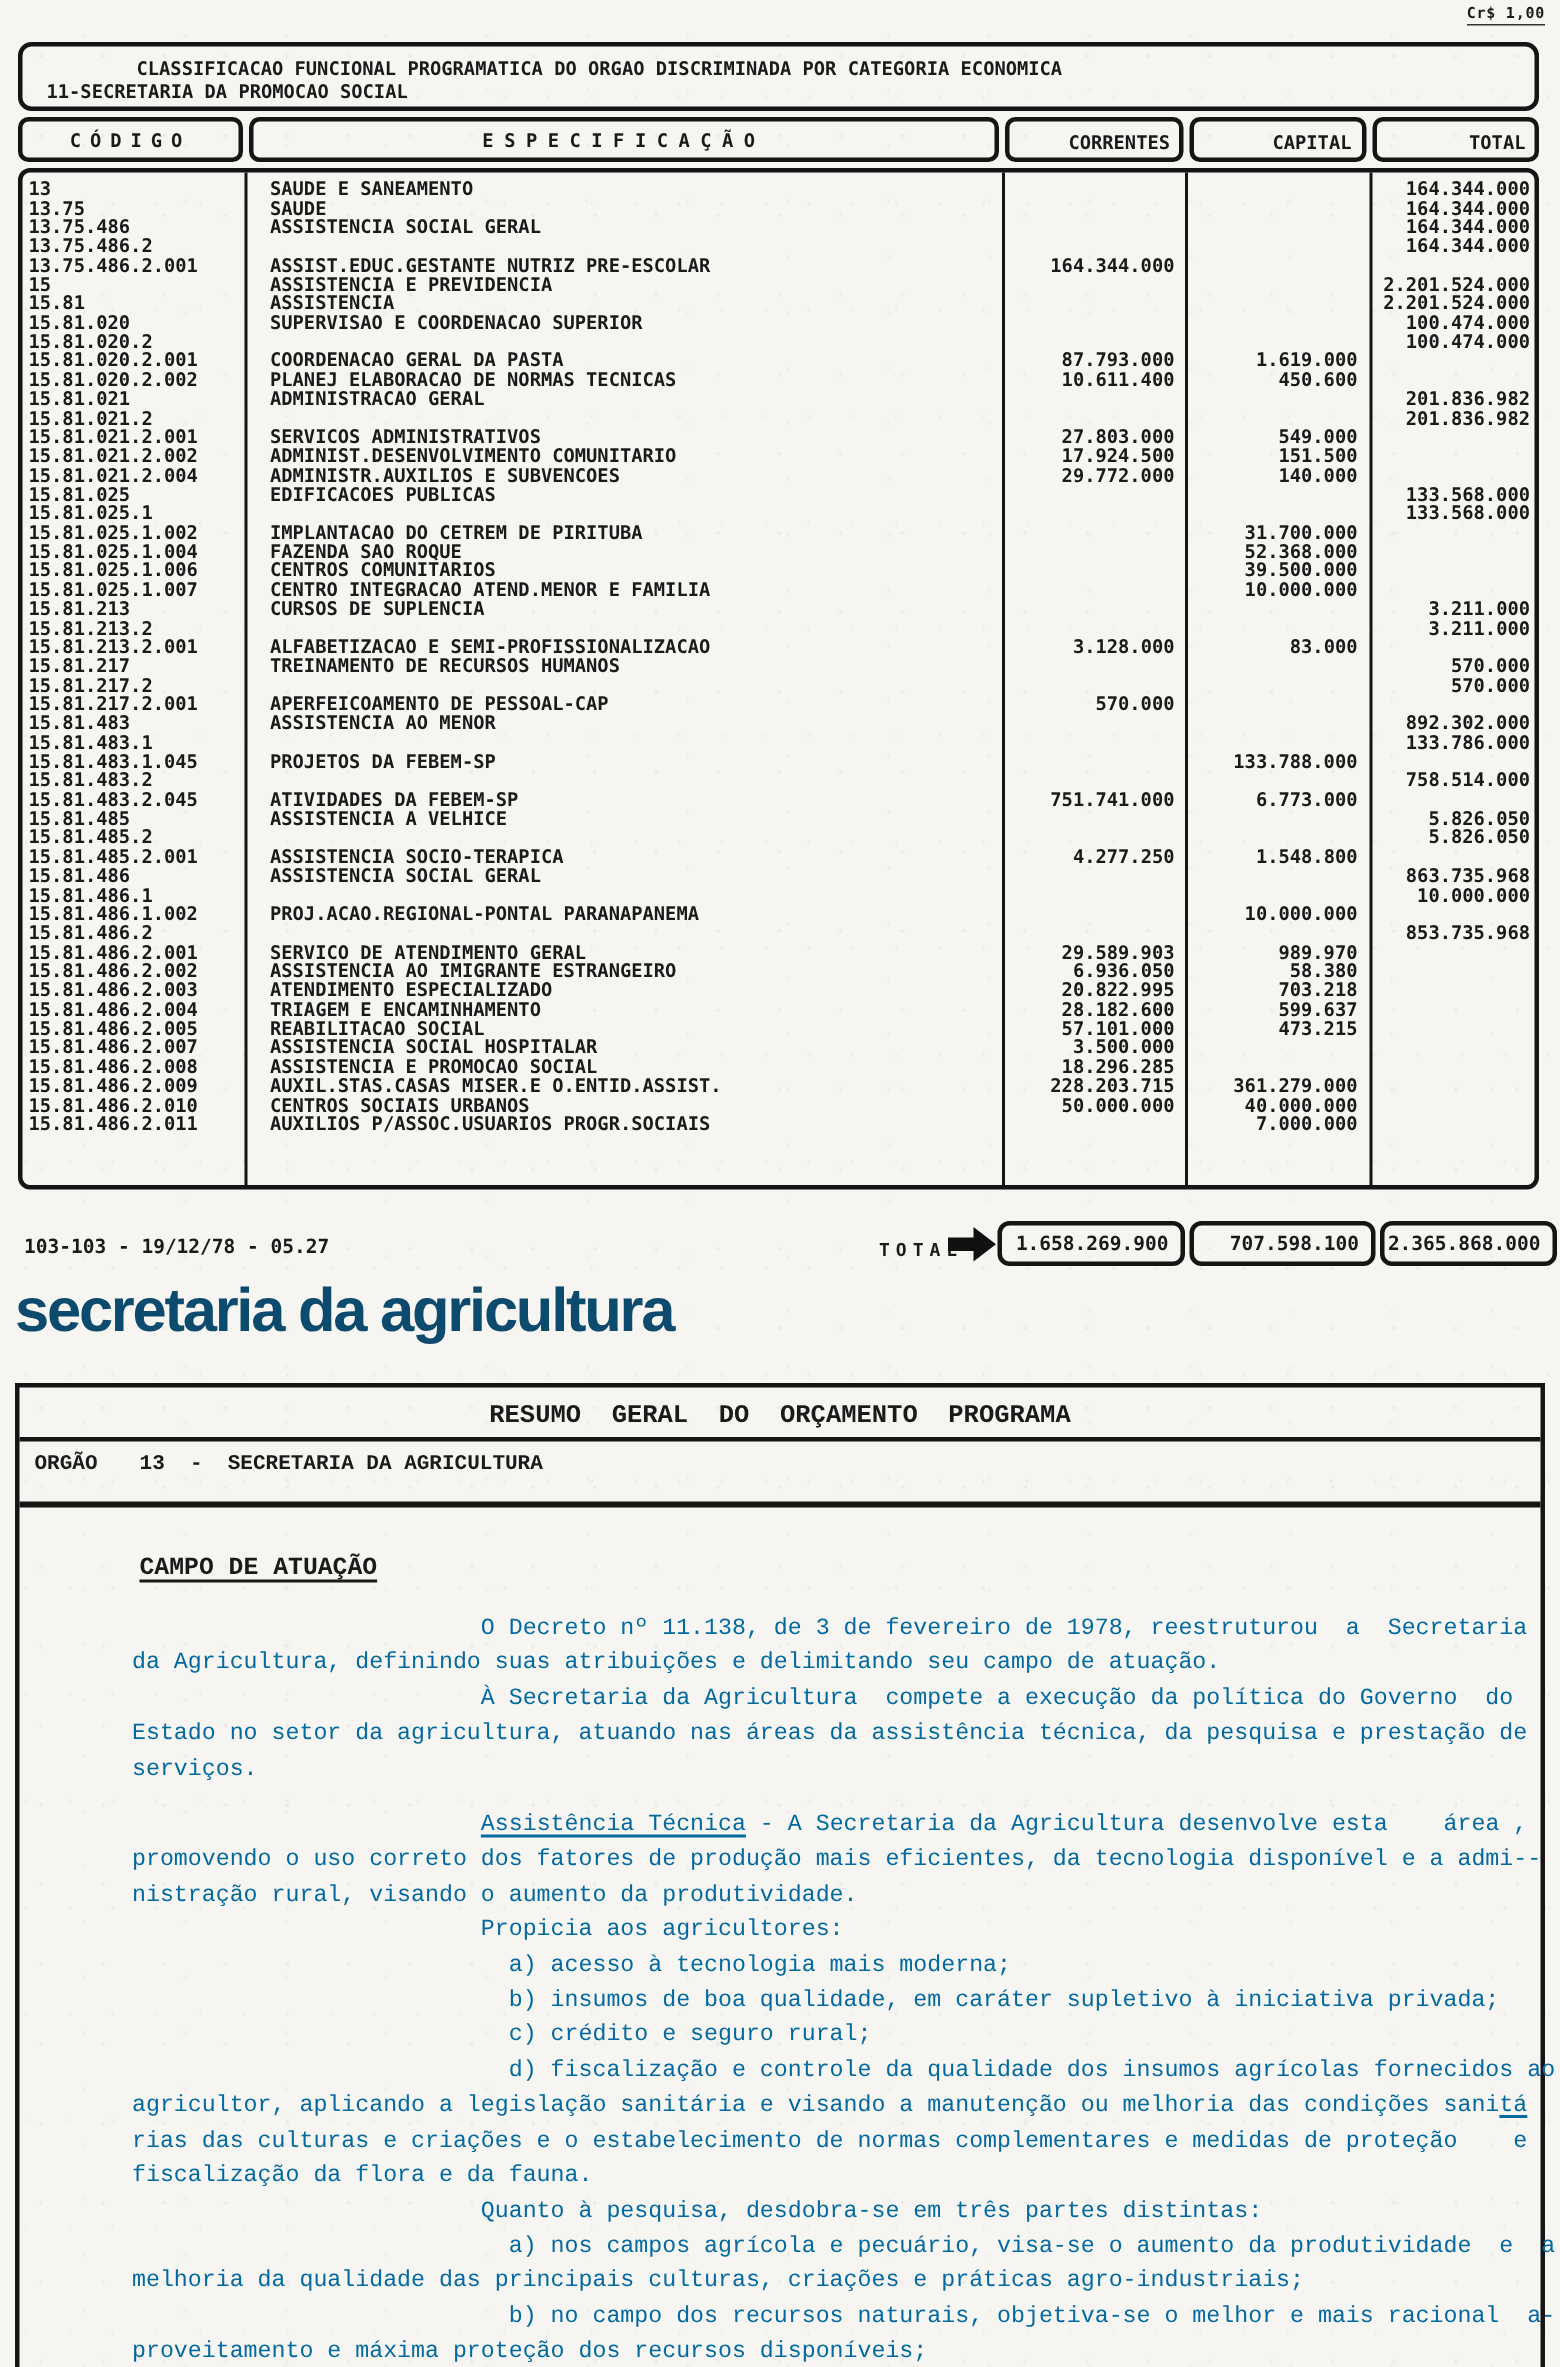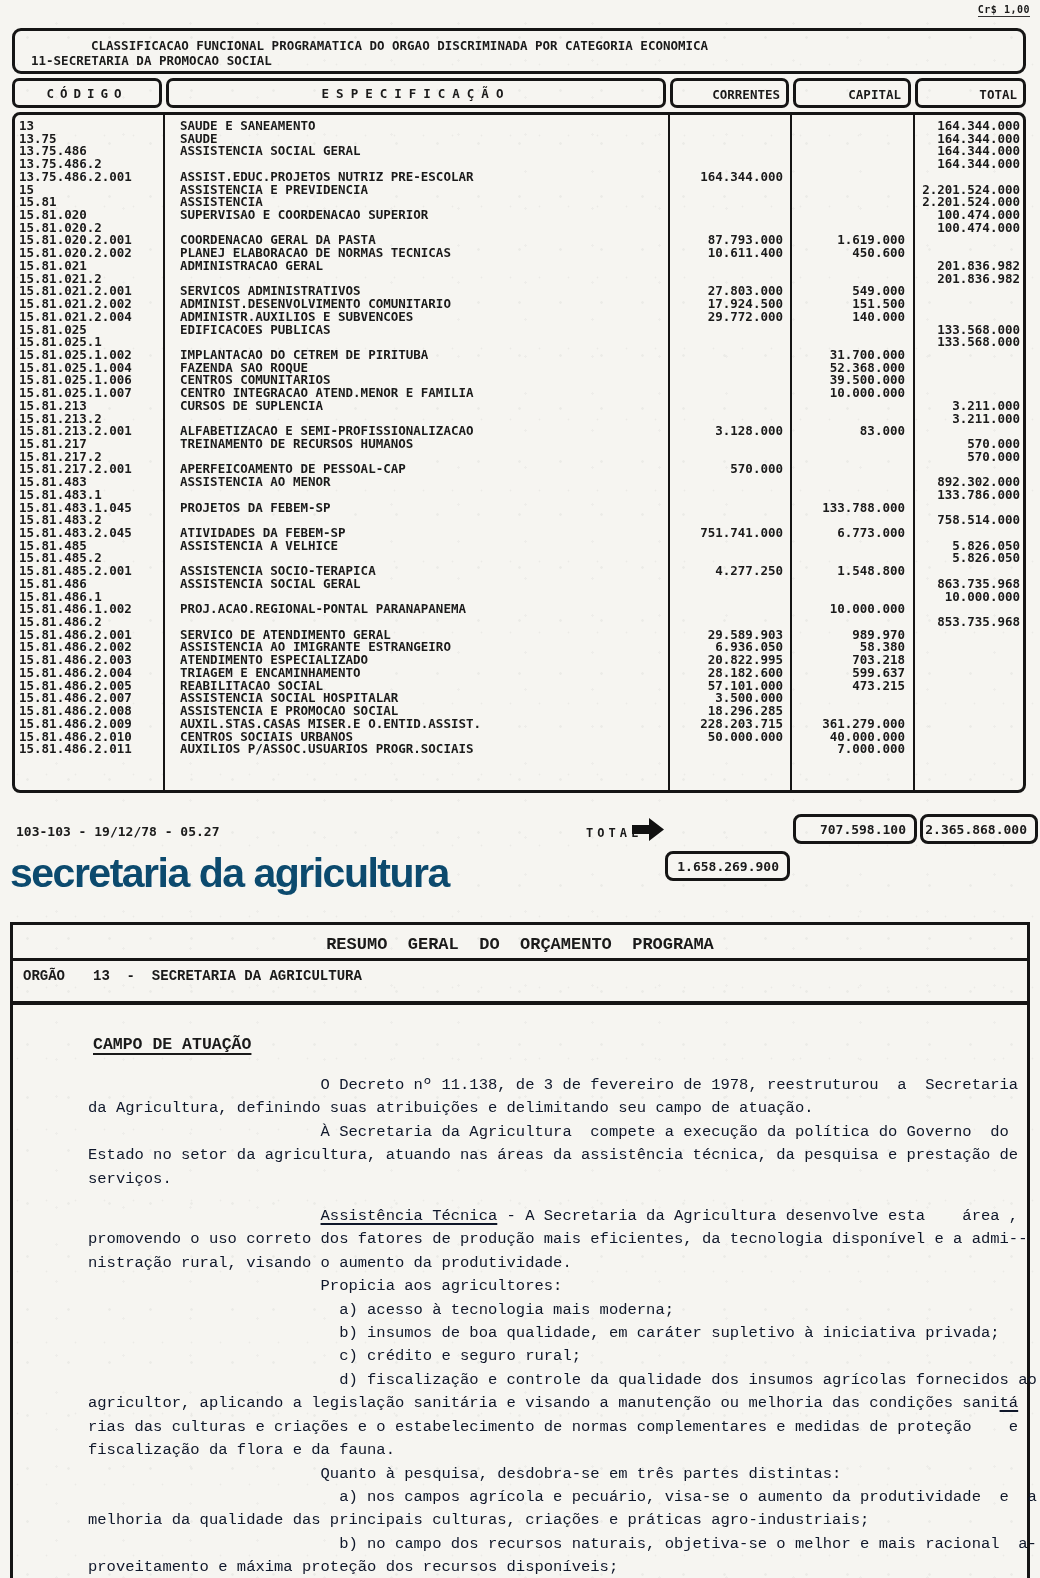--- a/index.html
+++ b/index.html
@@ -49,21 +49,21 @@
   .cell-capital{width:123px;text-align:right;padding-right:8px;box-sizing:border-box;}
   .cell-total{flex:1;text-align:right;padding-right:3px;box-sizing:border-box;}
 
   
   .footer-ref{position:absolute;left:16px;top:824px;font-size:13px;font-weight:bold;white-space:pre;}
   .total-label{position:absolute;left:586px;top:826px;font-size:12px;font-weight:bold;letter-spacing:4px;}
   .arrow-wrap{position:absolute;left:630px;top:817px;width:36px;height:25px;}
   .tbox{position:absolute;top:814px;height:30px;border:3px solid #151515;border-radius:8px;
     box-sizing:border-box;display:flex;align-items:center;justify-content:flex-end;
     font-size:13px;font-weight:bold;padding-right:8px;}
-  .tbox1{left:665px;width:125px;margin-top:37px;}
+  .tbox1{left:665px;width:125px;}
   .tbox2{left:793px;width:124px;}
   .tbox3{left:920px;width:118px;}
 
   
   .section-heading{position:absolute;left:10px;top:850px;
     font-family:"Liberation Sans", sans-serif;font-size:41px;font-weight:bold;
     letter-spacing:-1.5px;color:#0c4a6e;}
 
   
   .resumo-box{position:absolute;left:10px;top:922px;width:1014px;height:700px;
@@ -71,21 +71,21 @@
   .resumo-title{padding-top:10px;height:23px;text-align:center;border-bottom:3px solid #151515;
     font-family:"Liberation Mono", monospace;font-size:17px;font-weight:bold;white-space:pre;}
   .orgao-row{height:33px;padding-top:7px;border-bottom:4px solid #151515;display:flex;
     font-family:Liberation Mono, monospace;font-size:14px;font-weight:bold;white-space:pre;}
   .orgao-label{margin-left:10px;}
   .orgao-value{margin-left:28px;}
   .campo-heading{display:inline-block;margin:30px 0 0 80px;
     font-family:"Liberation Mono", monospace;font-size:16.5px;font-weight:bold;
     text-decoration:underline;text-underline-offset:4px;text-decoration-thickness:1.5px;white-space:pre;}
   .body-text{margin:20px 0 0 75px;font-family:"Liberation Mono", monospace;
-    font-size:15.5px;line-height:23.4px;color:#0f172a;}
+    font-size:15.5px;line-height:23.4px;color:#0369a1;}
   .bline{white-space:pre;}
   .u{text-decoration:underline;text-underline-offset:3px;text-decoration-thickness:1.5px;}
 </style>
 </head>
 <body>
 
 <div class="cr-note">Cr$ 1,00</div>
 
 <div class="title-box">
   <div class="title-l1">CLASSIFICACAO FUNCIONAL PROGRAMATICA DO ORGAO DISCRIMINADA POR CATEGORIA ECONOMICA</div>
@@ -103,21 +103,21 @@
 <div class="body-box">
   <div class="vline vl1"></div>
   <div class="vline vl2"></div>
   <div class="vline vl3"></div>
   <div class="vline vl4"></div>
   <div class="rows-wrap">
       <div class="trow"><span class="cell-codigo">13</span><span class="cell-especificacao">SAUDE E SANEAMENTO</span><span class="cell-correntes"></span><span class="cell-capital"></span><span class="cell-total">164.344.000</span></div>
       <div class="trow"><span class="cell-codigo">13.75</span><span class="cell-especificacao">SAUDE</span><span class="cell-correntes"></span><span class="cell-capital"></span><span class="cell-total">164.344.000</span></div>
       <div class="trow"><span class="cell-codigo">13.75.486</span><span class="cell-especificacao">ASSISTENCIA SOCIAL GERAL</span><span class="cell-correntes"></span><span class="cell-capital"></span><span class="cell-total">164.344.000</span></div>
       <div class="trow"><span class="cell-codigo">13.75.486.2</span><span class="cell-especificacao"></span><span class="cell-correntes"></span><span class="cell-capital"></span><span class="cell-total">164.344.000</span></div>
-      <div class="trow"><span class="cell-codigo">13.75.486.2.001</span><span class="cell-especificacao">ASSIST.EDUC.PROJETOS NUTRIZ PRE-ESCOLAR</span><span class="cell-correntes">164.344.000</span><span class="cell-capital"></span><span class="cell-total"></span></div>
+      <div class="trow"><span class="cell-codigo">13.75.486.2.001</span><span class="cell-especificacao">ASSIST.EDUC.GESTANTE NUTRIZ PRE-ESCOLAR</span><span class="cell-correntes">164.344.000</span><span class="cell-capital"></span><span class="cell-total"></span></div>
       <div class="trow"><span class="cell-codigo">15</span><span class="cell-especificacao">ASSISTENCIA E PREVIDENCIA</span><span class="cell-correntes"></span><span class="cell-capital"></span><span class="cell-total">2.201.524.000</span></div>
       <div class="trow"><span class="cell-codigo">15.81</span><span class="cell-especificacao">ASSISTENCIA</span><span class="cell-correntes"></span><span class="cell-capital"></span><span class="cell-total">2.201.524.000</span></div>
       <div class="trow"><span class="cell-codigo">15.81.020</span><span class="cell-especificacao">SUPERVISAO E COORDENACAO SUPERIOR</span><span class="cell-correntes"></span><span class="cell-capital"></span><span class="cell-total">100.474.000</span></div>
       <div class="trow"><span class="cell-codigo">15.81.020.2</span><span class="cell-especificacao"></span><span class="cell-correntes"></span><span class="cell-capital"></span><span class="cell-total">100.474.000</span></div>
       <div class="trow"><span class="cell-codigo">15.81.020.2.001</span><span class="cell-especificacao">COORDENACAO GERAL DA PASTA</span><span class="cell-correntes">87.793.000</span><span class="cell-capital">1.619.000</span><span class="cell-total"></span></div>
       <div class="trow"><span class="cell-codigo">15.81.020.2.002</span><span class="cell-especificacao">PLANEJ ELABORACAO DE NORMAS TECNICAS</span><span class="cell-correntes">10.611.400</span><span class="cell-capital">450.600</span><span class="cell-total"></span></div>
       <div class="trow"><span class="cell-codigo">15.81.021</span><span class="cell-especificacao">ADMINISTRACAO GERAL</span><span class="cell-correntes"></span><span class="cell-capital"></span><span class="cell-total">201.836.982</span></div>
       <div class="trow"><span class="cell-codigo">15.81.021.2</span><span class="cell-especificacao"></span><span class="cell-correntes"></span><span class="cell-capital"></span><span class="cell-total">201.836.982</span></div>
       <div class="trow"><span class="cell-codigo">15.81.021.2.001</span><span class="cell-especificacao">SERVICOS ADMINISTRATIVOS</span><span class="cell-correntes">27.803.000</span><span class="cell-capital">549.000</span><span class="cell-total"></span></div>
       <div class="trow"><span class="cell-codigo">15.81.021.2.002</span><span class="cell-especificacao">ADMINIST.DESENVOLVIMENTO COMUNITARIO</span><span class="cell-correntes">17.924.500</span><span class="cell-capital">151.500</span><span class="cell-total"></span></div>

